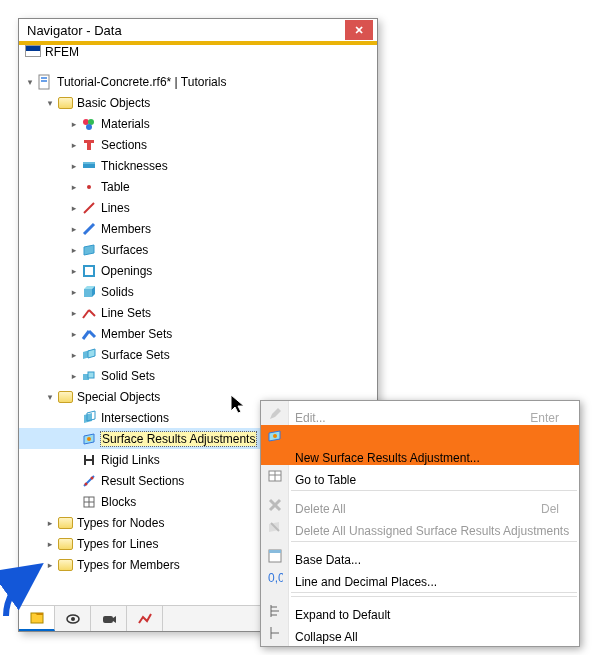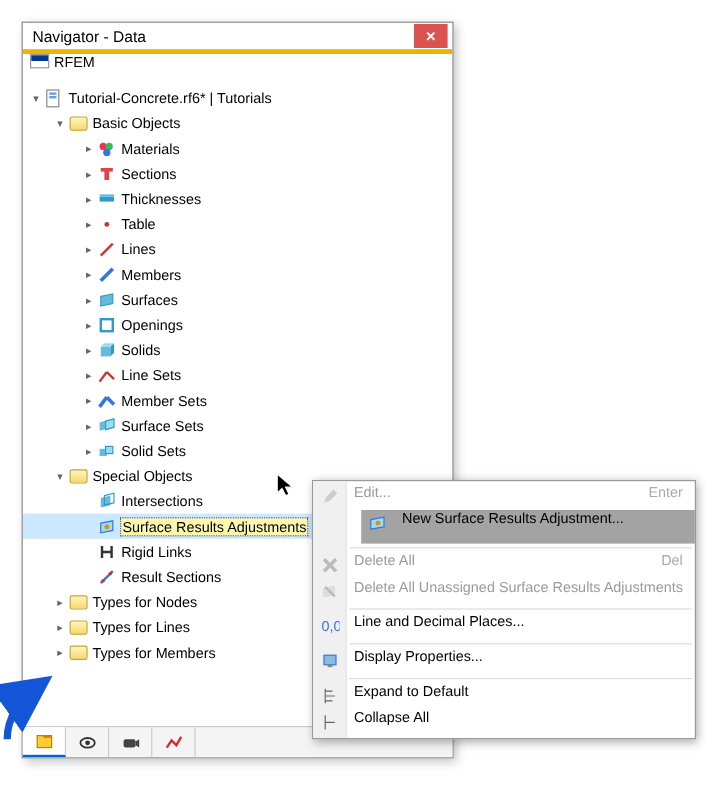--- a/index.html
+++ b/index.html
@@ -122,37 +122,36 @@
   .ctx .gutter {
     position: absolute;
     left: 0; top: 0; bottom: 0;
     width: 28px;
     background: #f0f0f0;
     border-right: 1px solid #e4e4e4;
   }
   .ctx-item {
     position: relative;
     height: 22px;
-    display: flex; align-items: flex-start;
+    display: flex; align-items: flex-end;
     padding-left: 34px;
     cursor: pointer;
   }
   .ctx-item.disabled { color: #9a9a9a; cursor: default; }
   .ctx-item.highlight {
-    background: #a3a3a3;
-    height: 28px;
-    margin-left: 40px;
+    background: #f97316;
+    height: 40px;
   }
   .ctx-item .ctx-ico {
     position: absolute; left: 6px; top: 3px;
     width: 16px; height: 16px;
     display: flex; align-items: center; justify-content: center;
   }
   .ctx-item .shortcut {
-    position: absolute; right: 10px;
+    position: absolute; right: 20px;
     color: #555;
   }
   .ctx-item.disabled .shortcut { color: #aaa; }
   .ctx-sep {
     height: 1px;
     margin: 3px 2px 3px 30px;
     background: #ddd;
   }
 
   
@@ -365,20 +364,30 @@
     </div>
     <div class="node" style="padding-left:62px">
       <span class="ico">
           <svg width="16" height="16">
             <line x1="3" y1="13" x2="13" y2="3" stroke="#37d" stroke-width="2"></line>
             <circle cx="5" cy="11" r="1.5" fill="#c33"></circle>
             <circle cx="11" cy="5" r="1.5" fill="#c33"></circle>
           </svg>
         </span>
       <span class="label">Result Sections</span>
+    </div>
+    <div class="node" style="padding-left:62px">
+      <span class="ico">
+          <svg width="16" height="16">
+            <rect x="3" y="3" width="10" height="10" fill="none" stroke="#666"></rect>
+            <line x1="3" y1="8" x2="13" y2="8" stroke="#666"></line>
+            <line x1="8" y1="3" x2="8" y2="13" stroke="#666"></line>
+          </svg>
+        </span>
+      <span class="label">Blocks</span>
     </div>
 
     <div class="node" style="padding-left:24px">
       <span class="twisty">▸</span>
       <span class="ico">
           <span class="folder-ico"></span>
         </span>
       <span class="label">Types for Nodes</span>
     </div>
     <div class="node" style="padding-left:24px">
@@ -451,20 +460,30 @@
   <div class="ctx-item highlight">
     <span class="ctx-ico">
         <svg width="16" height="16">
           <polygon points="2,5 13,3 13,11 2,13" fill="#9de" stroke="#37d"></polygon>
           <circle cx="8" cy="8" r="2" fill="#e80"></circle>
         </svg>
       </span>
     <span>New Surface Results Adjustment...</span>
   </div>
 
+  <div class="ctx-item">
+    <span class="ctx-ico">
+        <svg width="16" height="16">
+          <rect x="2" y="3" width="12" height="10" fill="#fff" stroke="#888"></rect>
+          <line x1="2" y1="7" x2="14" y2="7" stroke="#888"></line>
+          <line x1="8" y1="3" x2="8" y2="13" stroke="#888"></line>
+        </svg>
+      </span>
+    <span>Go to Table</span>
+  </div>
 
   <div class="ctx-sep"></div>
 
   <div class="ctx-item disabled">
     <span class="ctx-ico">
         <svg width="16" height="16">
           <line x1="3" y1="3" x2="13" y2="13" stroke="#bbb" stroke-width="3"></line>
           <line x1="13" y1="3" x2="3" y2="13" stroke="#bbb" stroke-width="3"></line>
         </svg>
       </span>
@@ -477,41 +496,41 @@
         <svg width="16" height="16">
           <polygon points="2,5 12,3 12,11 2,13" fill="#ddd"></polygon>
           <line x1="4" y1="4" x2="12" y2="12" stroke="#bbb" stroke-width="2"></line>
         </svg>
       </span>
     <span>Delete All Unassigned Surface Results Adjustments</span>
   </div>
 
   <div class="ctx-sep"></div>
 
-
   <div class="ctx-item">
     <span class="ctx-ico">
         <svg width="16" height="16">
+          <rect x="2" y="2" width="12" height="12" fill="#fff" stroke="#888"></rect>
+          <rect x="2" y="2" width="12" height="3" fill="#8bd"></rect>
+        </svg>
+      </span>
+    <span>Base Data...</span>
+  </div>
+
+  <div class="ctx-item">
+    <span class="ctx-ico">
+        <svg width="16" height="16">
           <text x="1" y="12" font-size="8" fill="#37d">0,00</text>
         </svg>
       </span>
     <span>Line and Decimal Places...</span>
   </div>
 
   <div class="ctx-sep"></div>
 
-  <div class="ctx-item">
-    <span class="ctx-ico">
-        <svg width="16" height="16">
-          <rect x="3" y="3" width="10" height="8" fill="#8bd" stroke="#37d"></rect>
-          <rect x="6" y="11" width="4" height="2" fill="#888"></rect>
-        </svg>
-      </span>
-    <span>Display Properties...</span>
-  </div>
 
   <div class="ctx-sep"></div>
 
   <div class="ctx-item">
     <span class="ctx-ico">
         <svg width="16" height="16">
           <line x1="4" y1="2" x2="4" y2="14" stroke="#666"></line>
           <line x1="4" y1="4" x2="10" y2="4" stroke="#666"></line>
           <line x1="4" y1="8" x2="12" y2="8" stroke="#666"></line>
           <line x1="4" y1="12" x2="10" y2="12" stroke="#666"></line>

